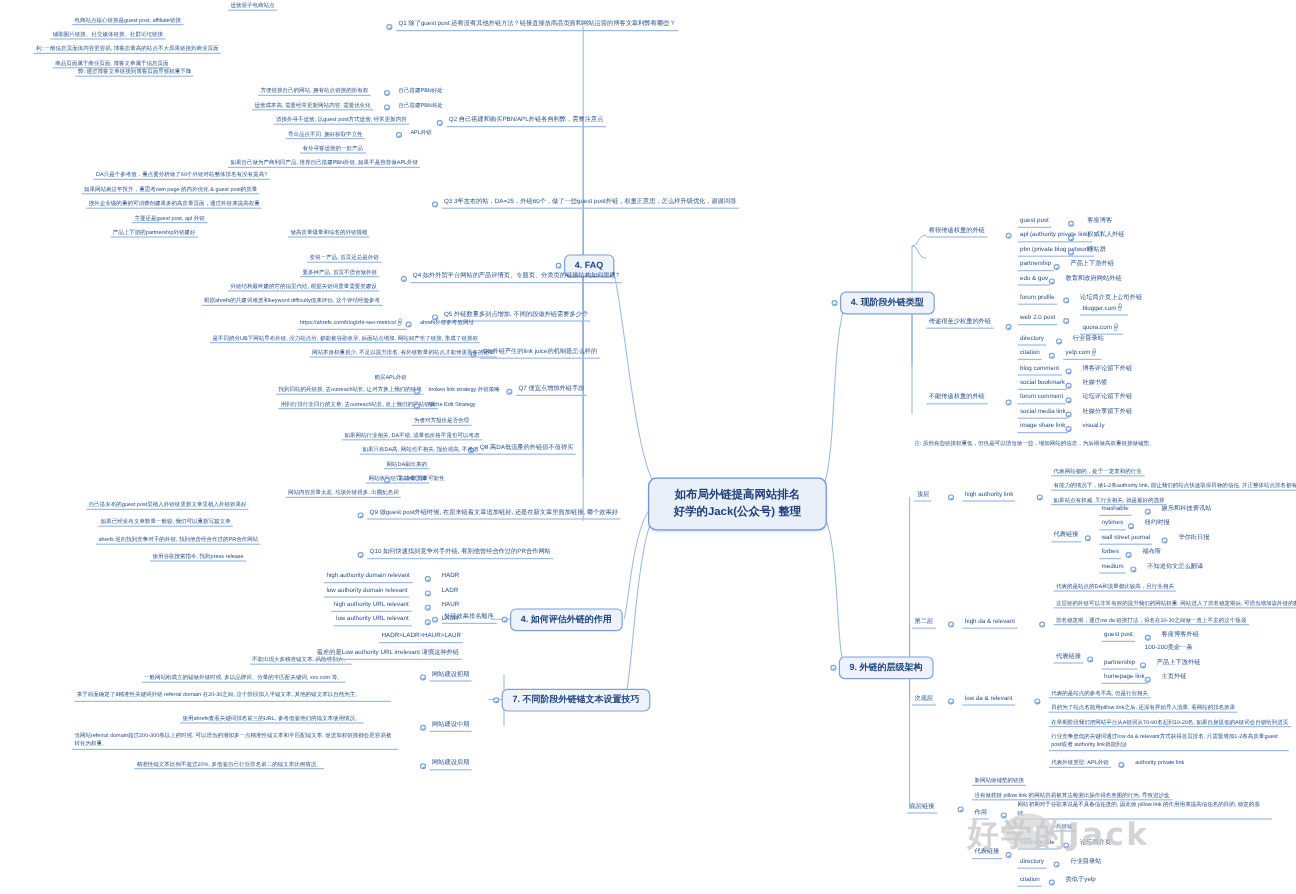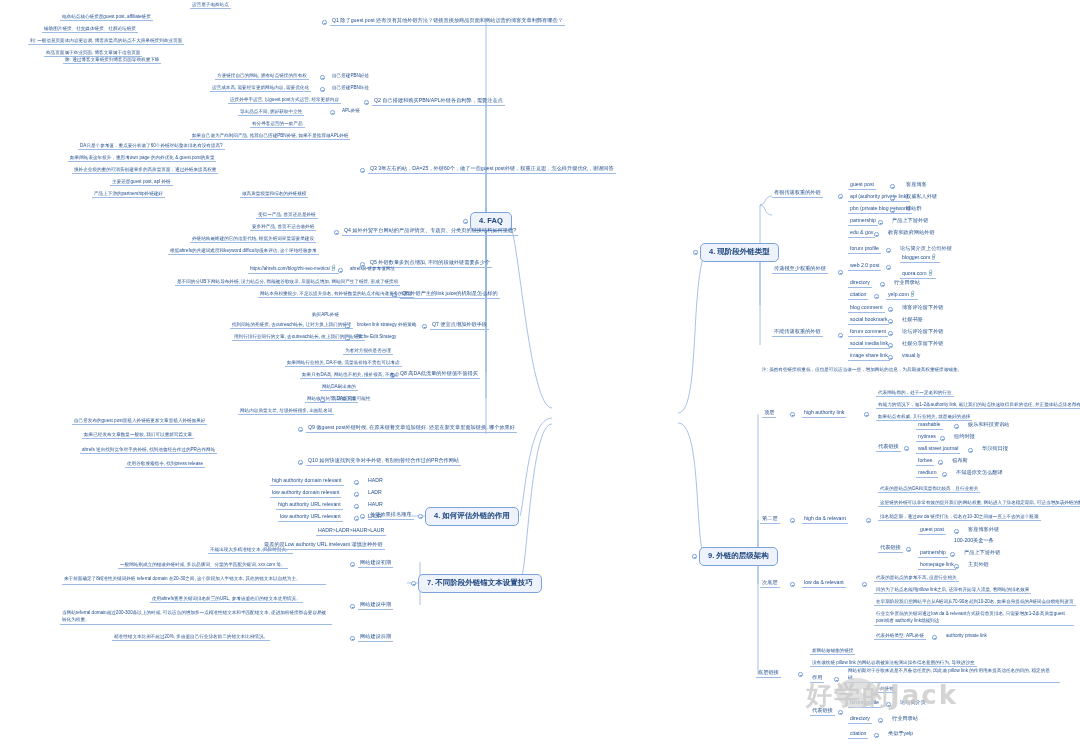--- a/index.html
+++ b/index.html
@@ -122,20 +122,24 @@
       <path d="M746,556 L758,556 L758,414 M758,556 L758,520 M758,556 L758,584 M758,556 L758,674"></path>
 
       <path d="M409,516 L425,516 L425,516"></path>
 
       <path d="M407,583 L420,583 L420,562 M420,583 L420,583 M420,583 L420,605"></path>
 
       <path d="M474,222 L486,222 L486,22 M486,222 L486,100 M486,222 L486,170 M486,222 L486,208 M486,222 L486,265 M486,222 L486,292 M486,222 L486,320 M486,222 L486,372 M486,222 L486,398 M486,222 L486,434"></path>
     </g>
   </svg>
 
+  <div class="node central" style="left:540px;top:398px;width:125px;">
+    <div>如布局外链提高网站排名</div>
+    <div>好学的Jack(公众号) 整理</div>
+  </div>
 
   <div class="node main" style="left:700px;top:243px;">
     <span>4. 现阶段外链类型</span>
   </div>
   <div class="node main" style="left:699px;top:547px;">
     <span>9. 外链的层级架构</span>
   </div>
   <div class="node main" style="left:418px;top:574px;">
     <span>7. 不同阶段外链锚文本设置技巧</span>
   </div>

